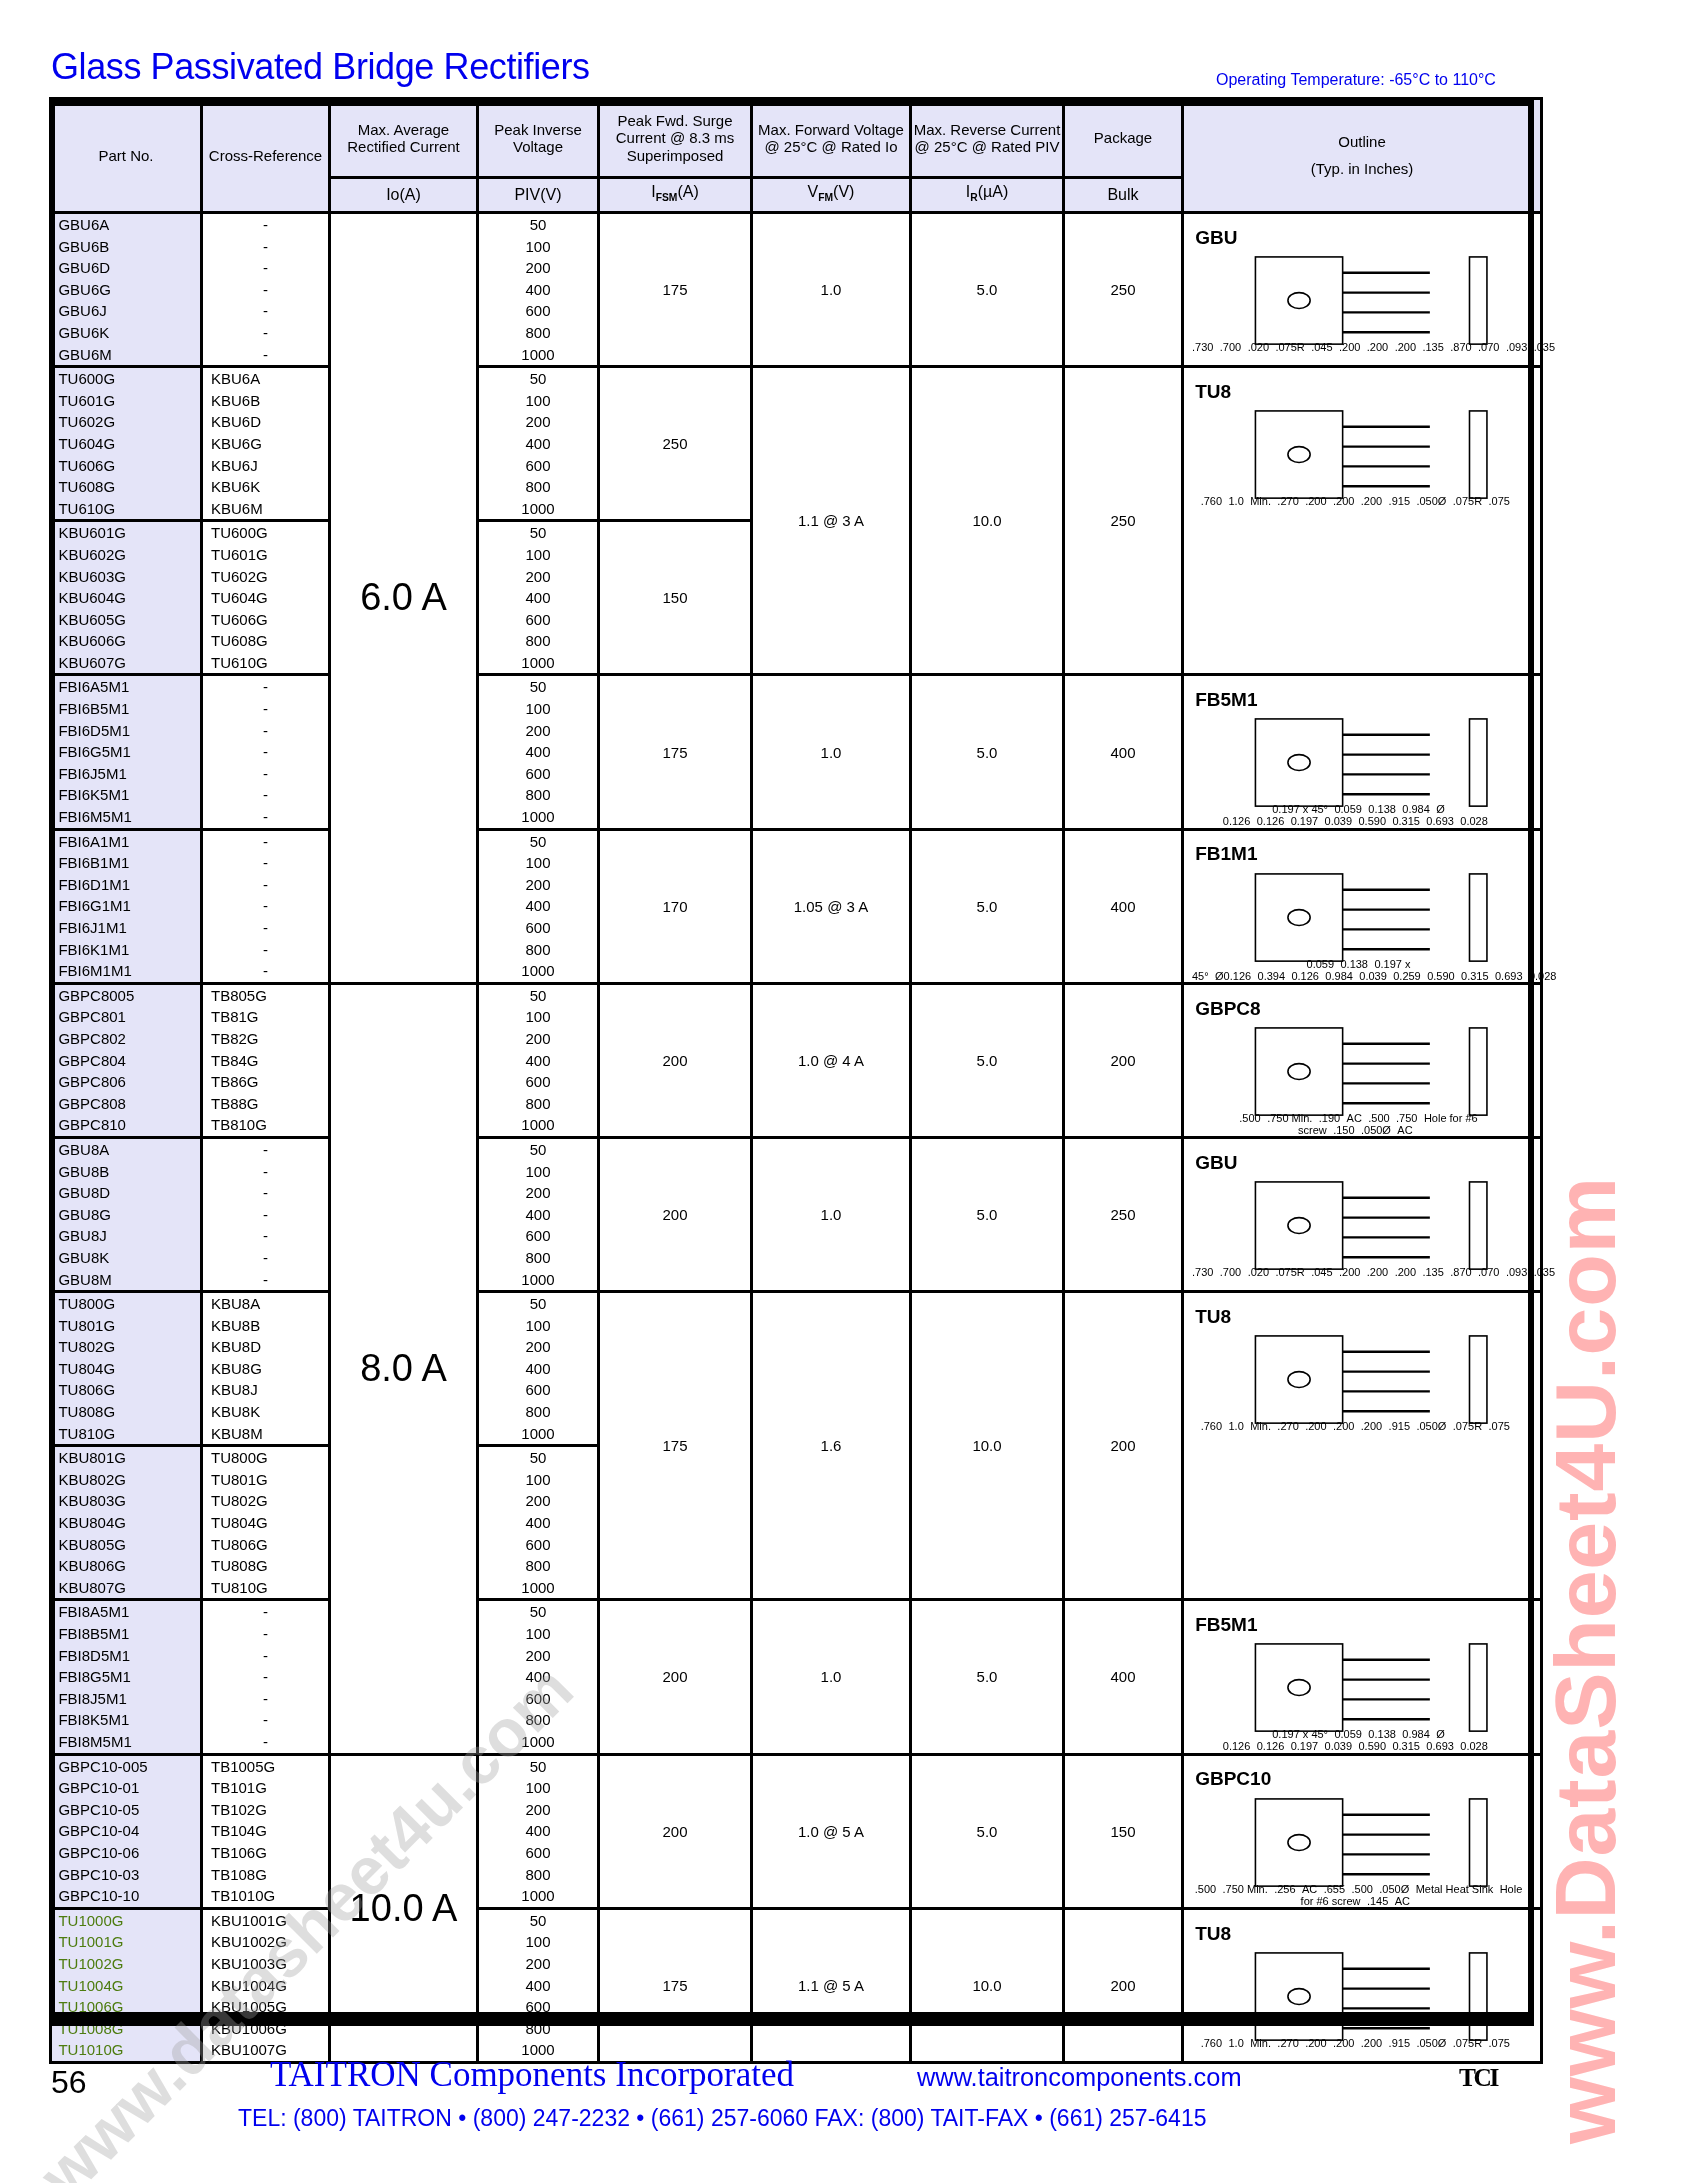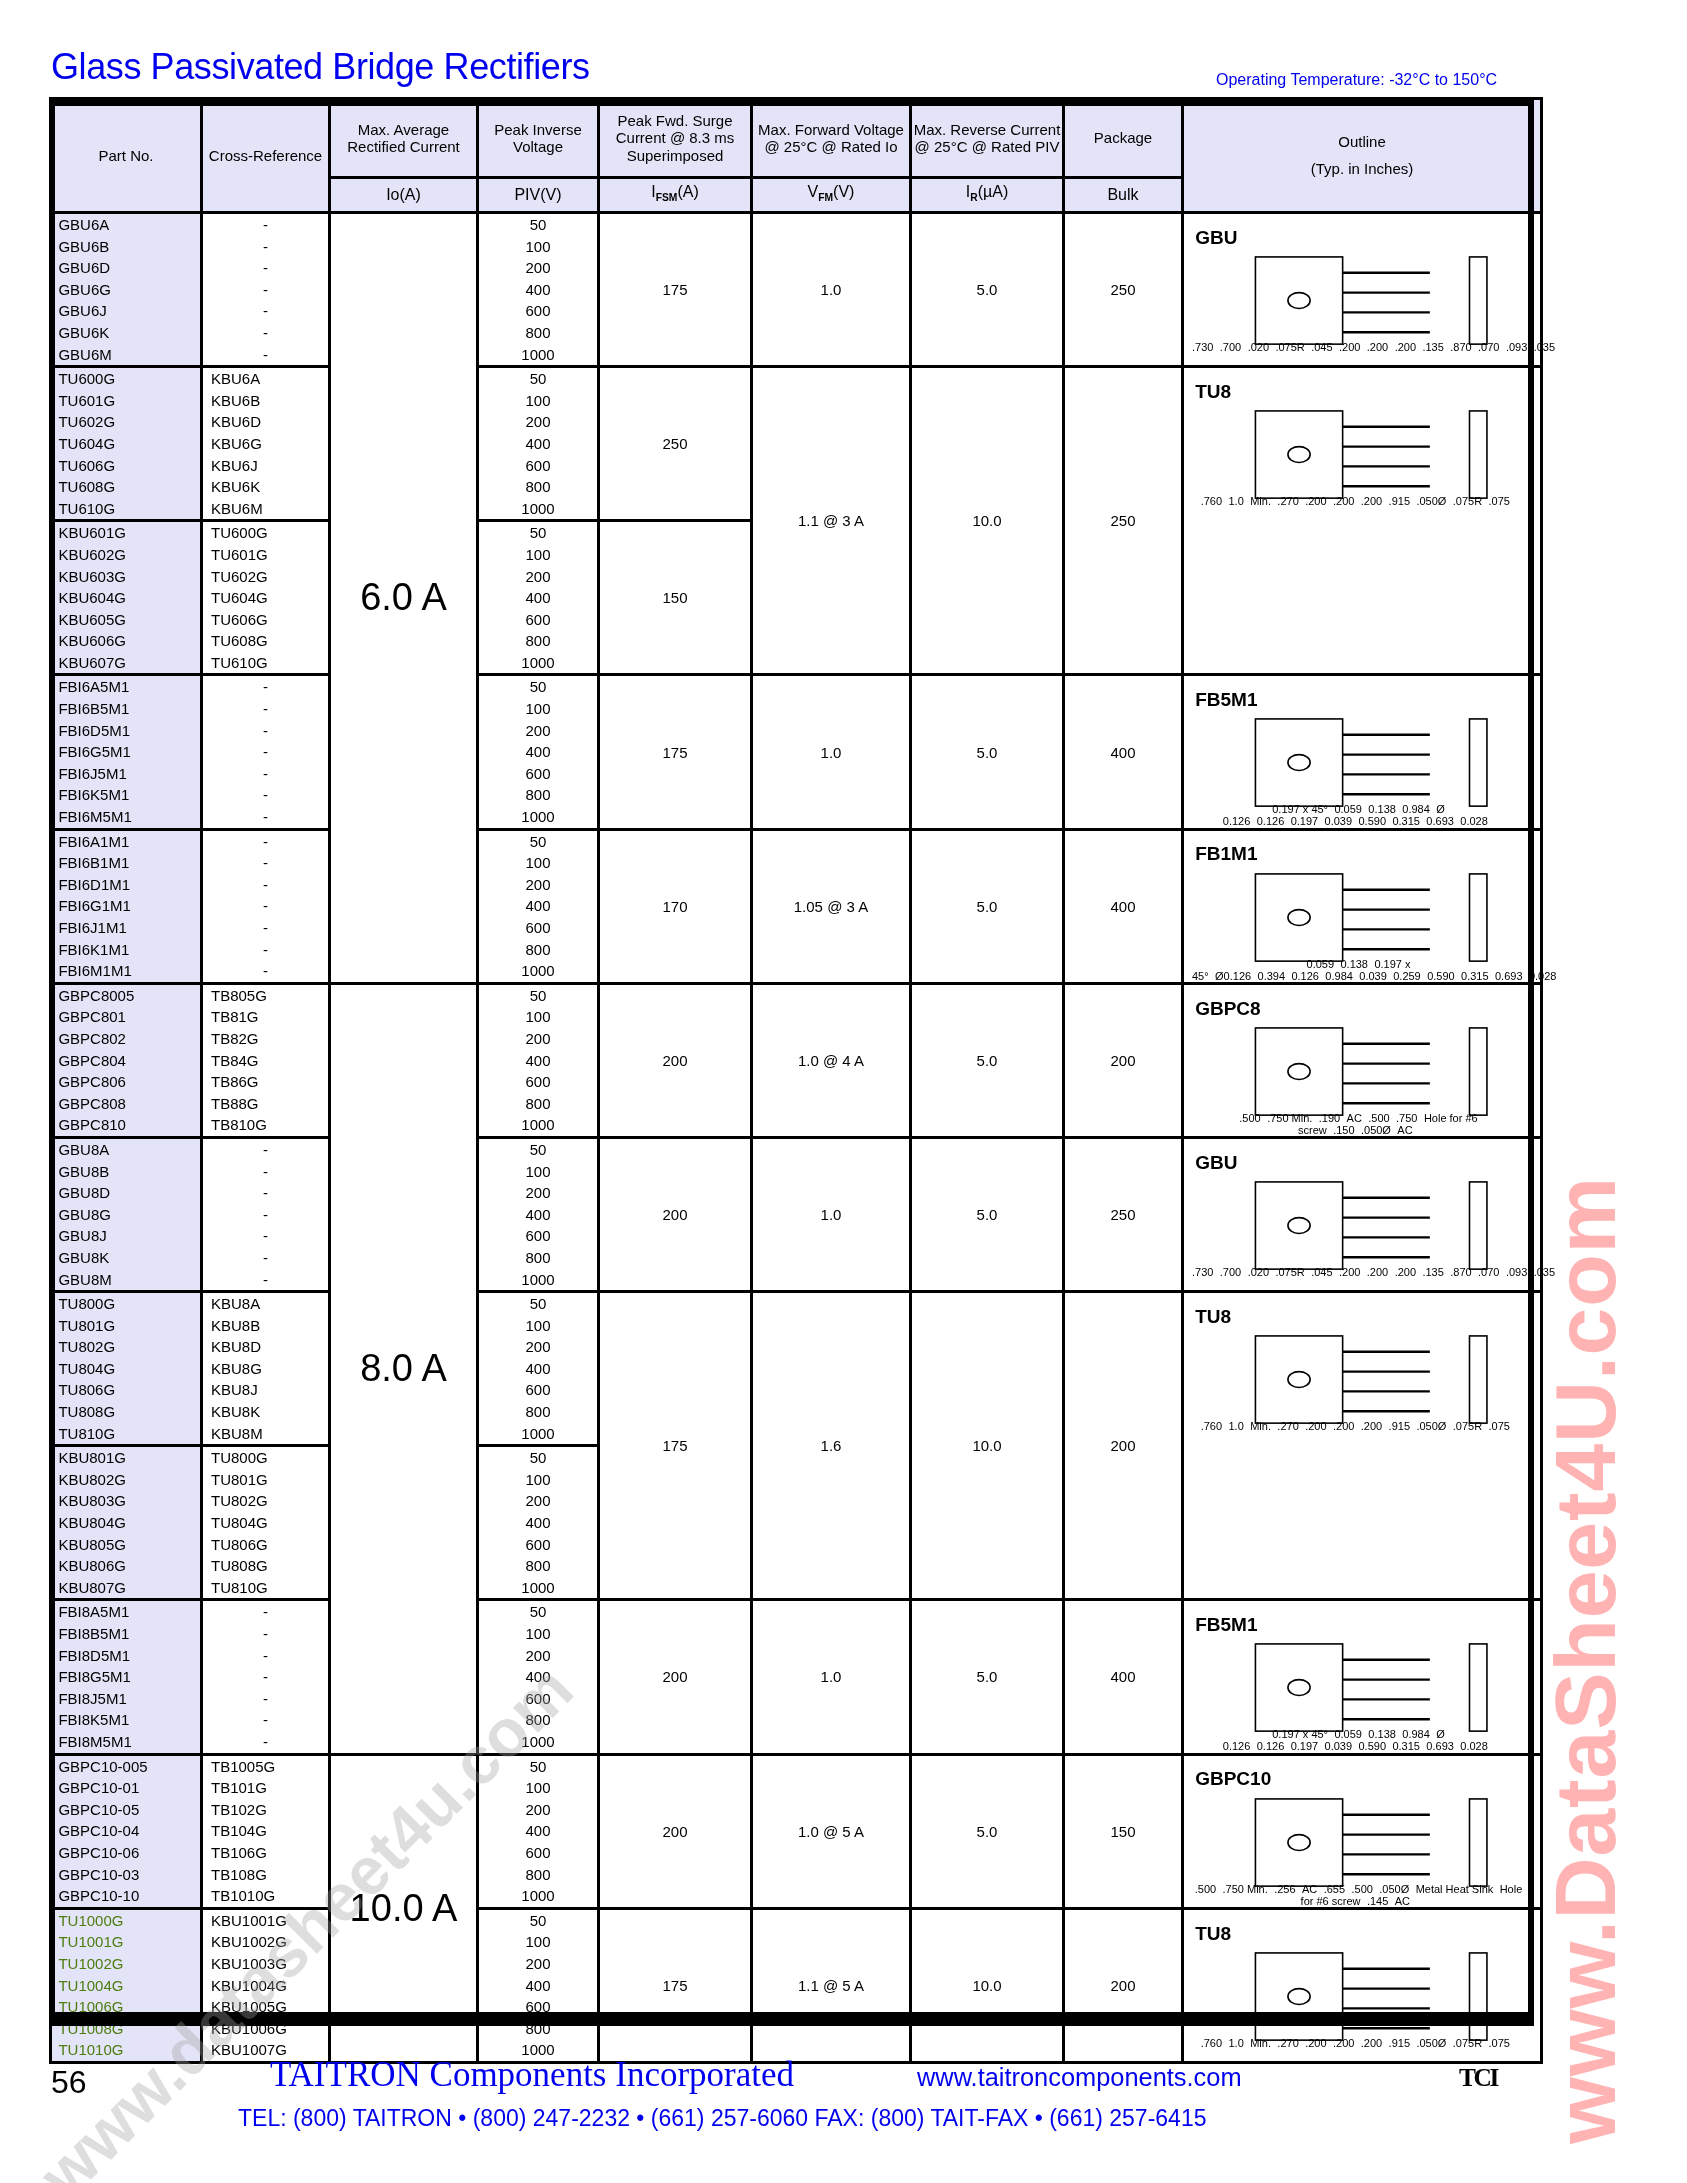--- a/index.html
+++ b/index.html
@@ -30,21 +30,21 @@
   .url{position:absolute;left:917px;top:2063px;font-size:25.4px;color:#0000ee;}
   .contact{position:absolute;left:238px;top:2096px;font-size:23px;color:#0000ee;margin-top:9px;}
   .logo{position:absolute;left:1459px;top:2063px;font-weight:bold;font-size:25.4px;letter-spacing:-2.4px;font-family:"Liberation Serif",serif;}
   .wm-right{position:absolute;left:1536px;top:2144px;transform-origin:0 0;transform:rotate(-90deg);font-size:86px;font-weight:bold;color:#ffb3b3;white-space:nowrap;letter-spacing:0.8px;}
   .wm-diag{position:absolute;left:24px;top:2159px;transform-origin:0 0;transform:rotate(-45deg);font-size:67px;font-weight:bold;color:rgba(160,160,160,0.35);white-space:nowrap;}
 </style>
 </head>
 <body>
 
 <div class="title">Glass Passivated Bridge Rectifiers</div>
-<div class="optemp">Operating Temperature: -32°C to 150°C</div>
+<div class="optemp">Operating Temperature: -65°C to 110°C</div>
 
 <div class="tbl-wrap">
 <table>
   <colgroup>
     <col style="width:151px">
         <col style="width:128px">
         <col style="width:148px">
         <col style="width:121px">
         <col style="width:153px">
         <col style="width:159px">

